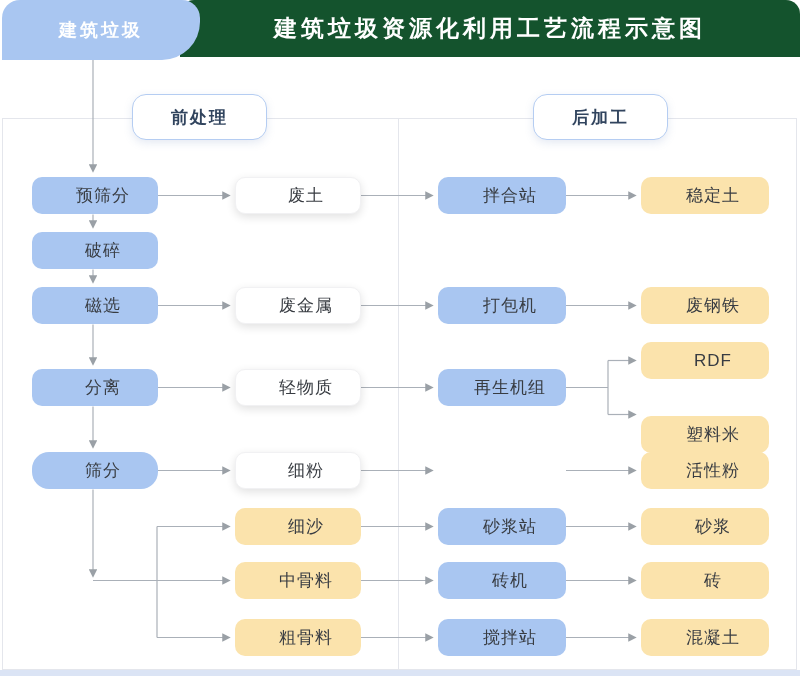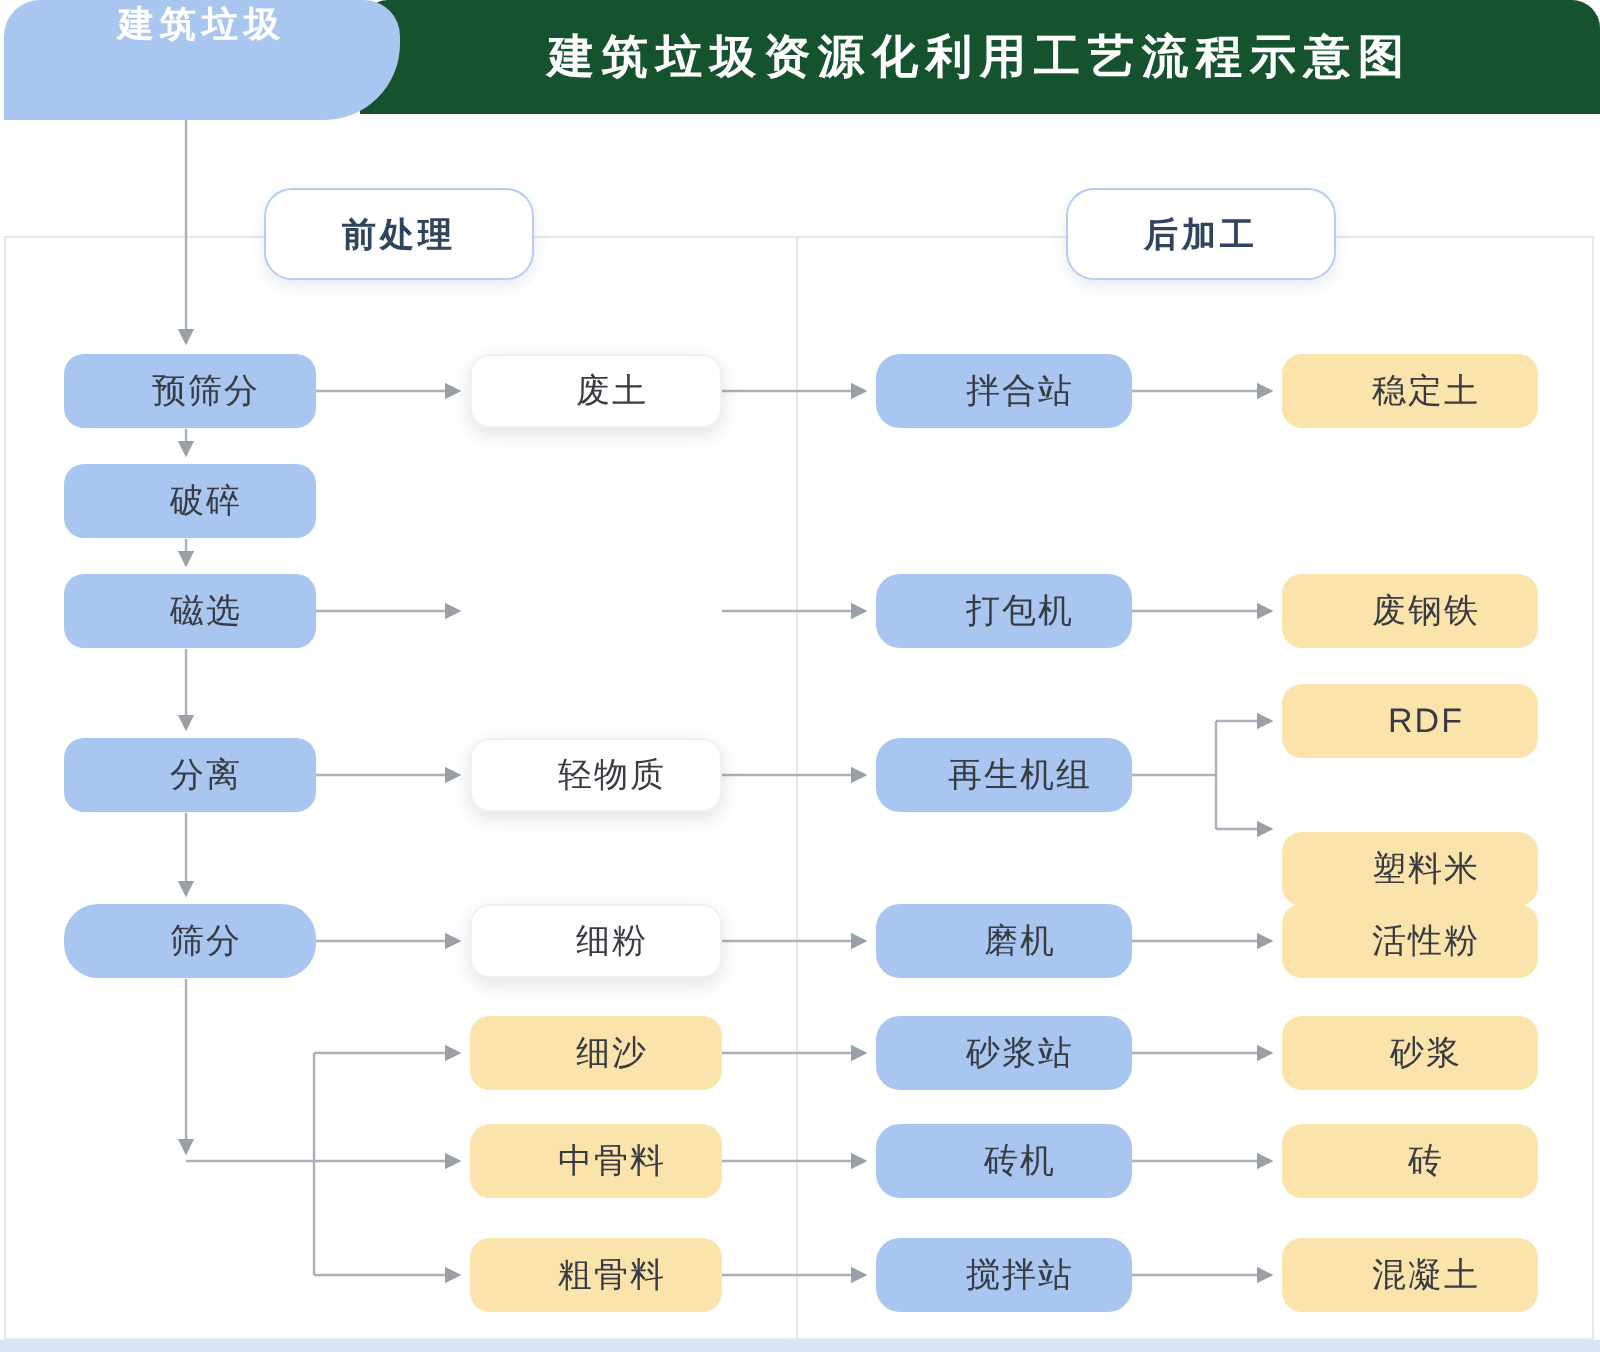--- a/index.html
+++ b/index.html
@@ -12,21 +12,21 @@
     position:absolute;left:180px;top:0;width:620px;height:57px;
     background:#14532d;border-radius:14px 14px 0 0;
     display:flex;align-items:center;justify-content:center;z-index:1;
   }
   .main-title{
     color:#fff;font-size:23px;font-weight:bold;letter-spacing:4px;white-space:nowrap;
   }
   .corner-tab{
     position:absolute;left:2px;top:0;width:198px;height:60px;
     background:#a9c6f1;border-radius:18px 18px 38px 0;
-    display:flex;justify-content:center;z-index:2;
+    display:flex;align-items:center;justify-content:center;z-index:2;
   }
   .corner-tab span{color:#fff;font-size:18px;font-weight:bold;letter-spacing:3px;}
   
   .frame{
     position:absolute;left:2px;top:118px;width:795px;height:552px;
     border:1px solid #e4e6ec;box-sizing:border-box;
   }
   .divider{
     position:absolute;left:398px;top:118px;width:1px;height:552px;background:#e4e6ec;
   }
@@ -45,21 +45,21 @@
   .node{
     position:absolute;height:37px;border-radius:10px;box-sizing:border-box;
     display:flex;align-items:center;justify-content:center;z-index:2;
     font-size:17px;font-weight:500;color:#383c42;letter-spacing:1px;white-space:nowrap;padding-left:16px;
   }
   .node.blue{background:#a9c6f1;}
   .node.white{background:#ffffff;border:1px solid #f1f1f3;box-shadow:0 3px 10px rgba(0,0,0,.12);}
   .node.yellow{background:#fbe3ac;}
   .c1{left:32px;width:126px;}
   .c2{left:235px;width:126px;}
-  .c3{left:438px;width:128px;border-radius:12px;}
+  .c3{left:438px;width:128px;}
   .c4{left:641px;width:128px;}
   svg.wires{position:absolute;left:0;top:0;z-index:1;pointer-events:none;}
 </style>
 </head>
 <body>
 
 <div id="stage">
 
   <div class="dark-bar">
     <div class="main-title">建筑垃圾资源化利用工艺流程示意图</div>
@@ -126,30 +126,30 @@
     </g>
   </svg>
 
   <div class="node blue c1" style="top:177px;">预筛分</div>
   <div class="node blue c1" style="top:232px;">破碎</div>
   <div class="node blue c1" style="top:287px;">磁选</div>
   <div class="node blue c1" style="top:369px;">分离</div>
   <div class="node blue c1" style="top:452px;border-radius:17px;">筛分</div>
 
   <div class="node white c2" style="top:177px;">废土</div>
+  <div class="node white c2" style="top:287px;">废金属</div>
   <div class="node white c2" style="top:369px;">轻物质</div>
   <div class="node white c2" style="top:452px;">细粉</div>
   <div class="node yellow c2" style="top:508px;">细沙</div>
   <div class="node yellow c2" style="top:562px;">中骨料</div>
   <div class="node yellow c2" style="top:619px;">粗骨料</div>
 
   <div class="node blue c3" style="top:177px;">拌合站</div>
   <div class="node blue c3" style="top:287px;">打包机</div>
   <div class="node blue c3" style="top:369px;">再生机组</div>
-  <div class="node blue c3" style="top:452px;">磨机</div>
   <div class="node blue c3" style="top:508px;">砂浆站</div>
   <div class="node blue c3" style="top:562px;">砖机</div>
   <div class="node yellow c4" style="top:177px;">稳定土</div>
 
   <div class="node blue c3" style="top:619px;">搅拌站</div>
   <div class="node yellow c4" style="top:287px;">废钢铁</div>
   <div class="node yellow c4" style="top:342px;">RDF</div>
   <div class="node yellow c4" style="top:416px;">塑料米</div>
   <div class="node yellow c4" style="top:452px;">活性粉</div>
   <div class="node yellow c4" style="top:508px;">砂浆</div>

